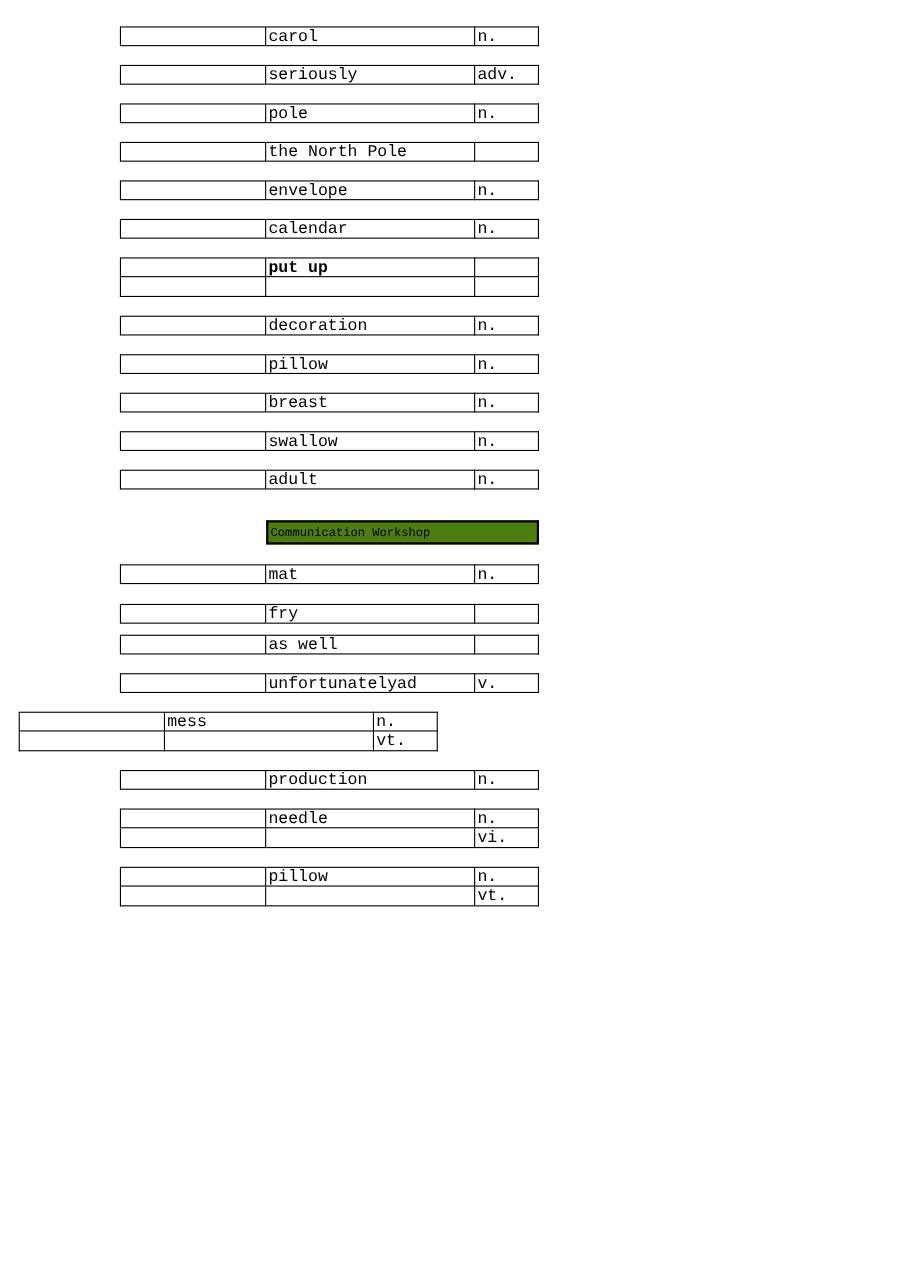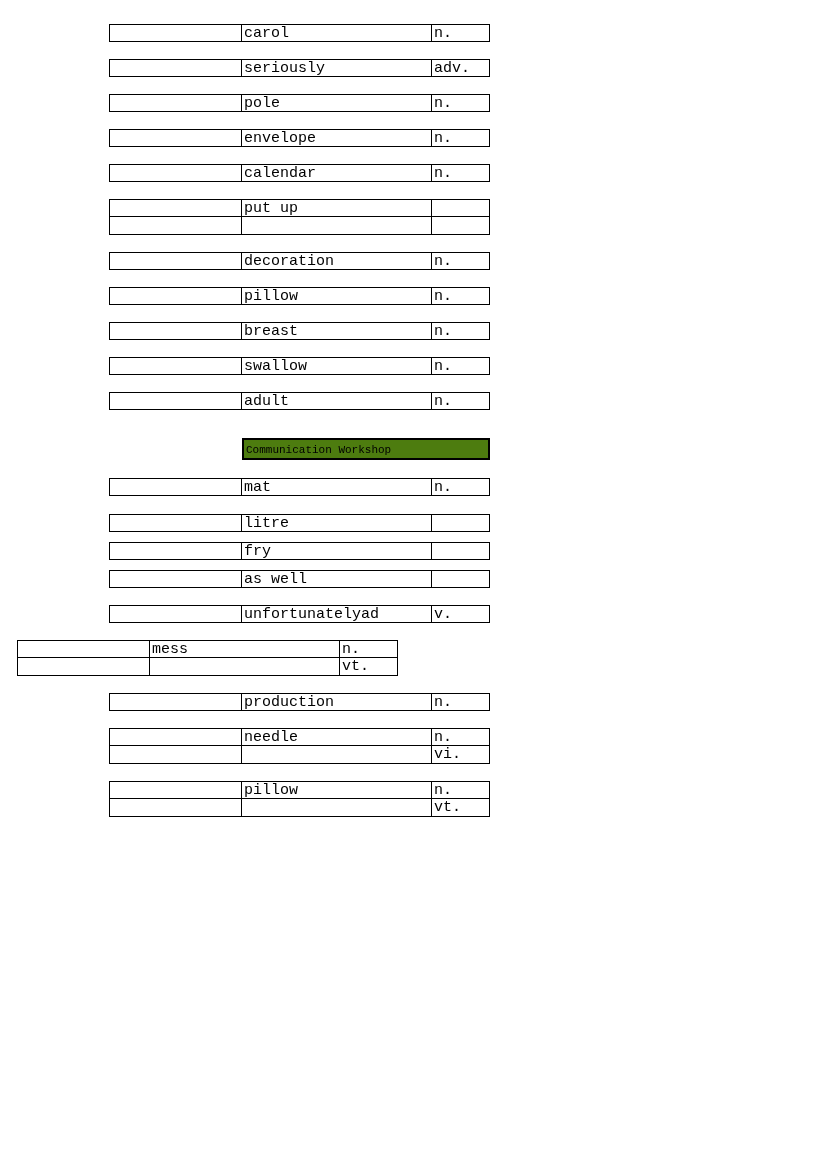--- a/index.html
+++ b/index.html
@@ -95,32 +95,39 @@
       <div class="entry" style="margin-bottom: 17px;">
         <div class="row">
           <div class="c1"></div>
           <div class="c2">pole</div>
           <div class="c3">n.</div>
         </div>
       </div>
       <div class="entry" style="margin-bottom: 17px;">
         <div class="row">
           <div class="c1"></div>
+          <div class="c2">the  North Pole</div>
+          <div class="c3"></div>
+        </div>
+      </div>
+      <div class="entry" style="margin-bottom: 17px;">
+        <div class="row">
+          <div class="c1"></div>
           <div class="c2">envelope</div>
           <div class="c3">n.</div>
         </div>
       </div>
       <div class="entry" style="margin-bottom: 17px;">
         <div class="row">
           <div class="c1"></div>
           <div class="c2">calendar</div>
           <div class="c3">n.</div>
         </div>
       </div>
-      <div class="entry" style="margin-bottom: 17px;">
+      <div class="entry" style="margin-bottom: 17px; font-weight: bold;">
         <div class="row">
           <div class="c1"></div>
           <div class="c2">put up</div>
           <div class="c3"></div>
         </div>
         <div class="row">
           <div class="c1"></div>
           <div class="c2"></div>
           <div class="c3"></div>
         </div>
@@ -166,27 +173,20 @@
       <div class="entry" style="margin-bottom: 18px;">
         <div class="row">
           <div class="c1"></div>
           <div class="c2">mat</div>
           <div class="c3">n.</div>
         </div>
       </div>
       <div class="entry" style="margin-bottom: 10px;">
         <div class="row">
           <div class="c1"></div>
-          <div class="c2">litre</div>
-          <div class="c3"></div>
-        </div>
-      </div>
-      <div class="entry" style="margin-bottom: 10px;">
-        <div class="row">
-          <div class="c1"></div>
           <div class="c2">fry</div>
           <div class="c3"></div>
         </div>
       </div>
       <div class="entry" style="margin-bottom: 17px;">
         <div class="row">
           <div class="c1"></div>
           <div class="c2">as well</div>
           <div class="c3"></div>
         </div>

